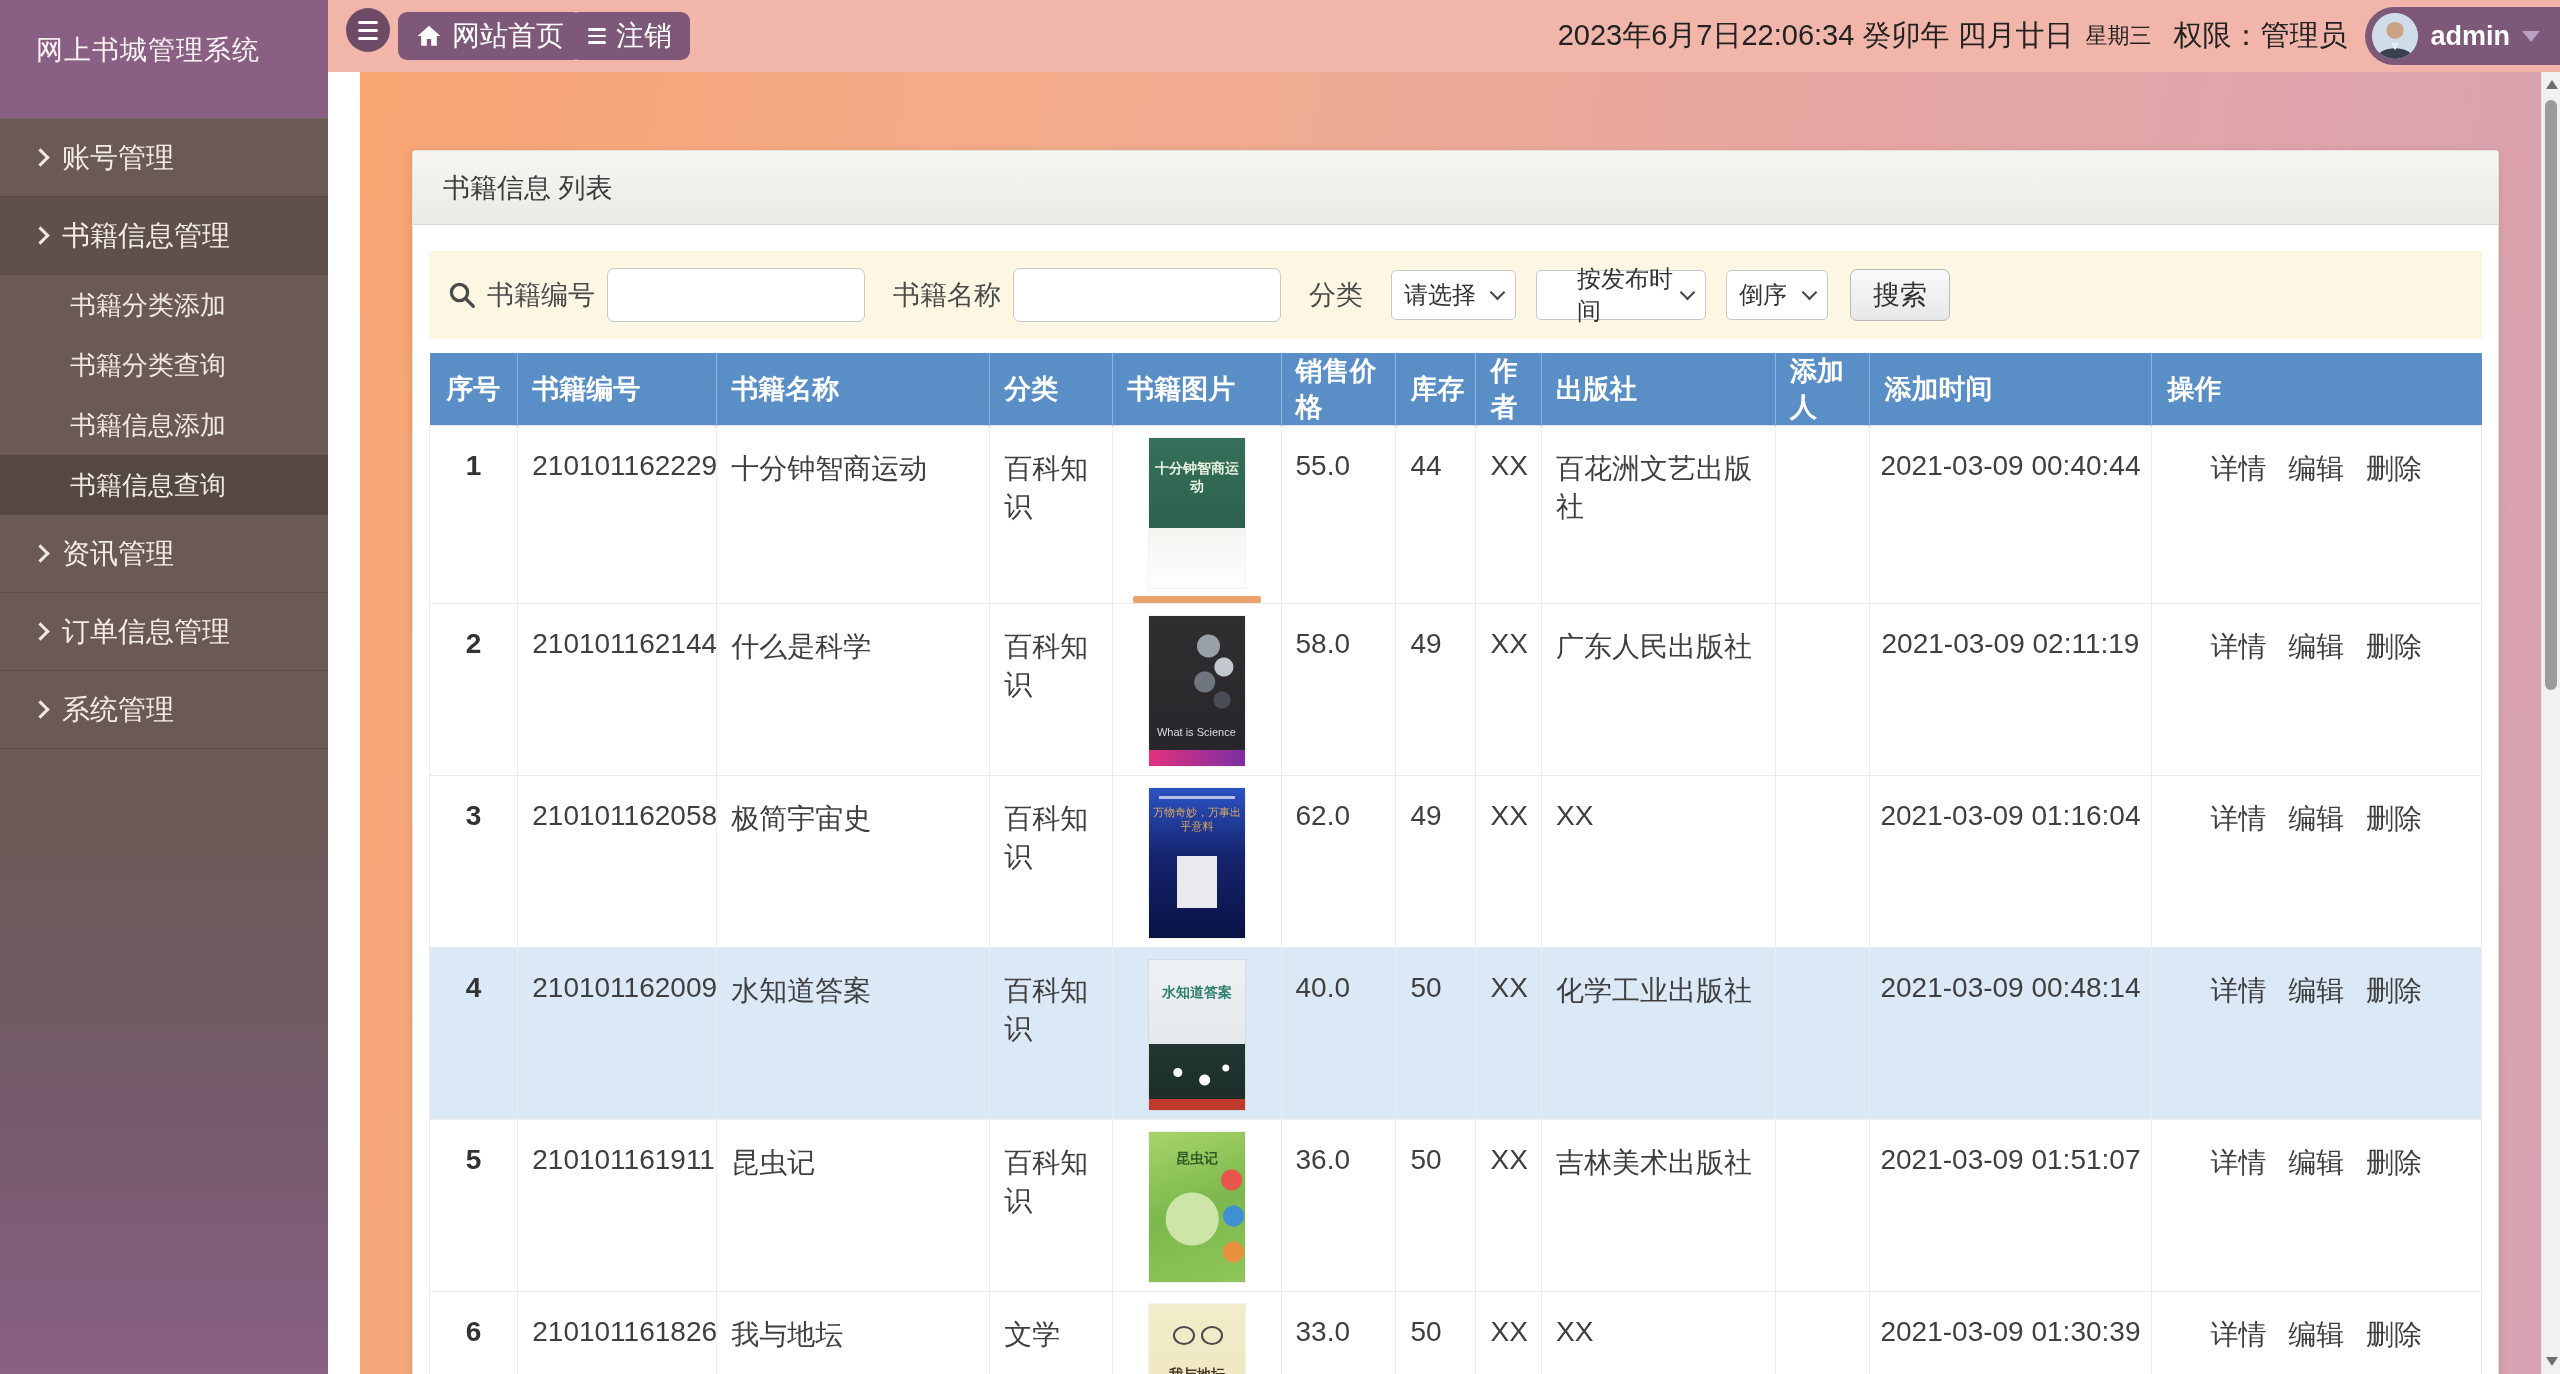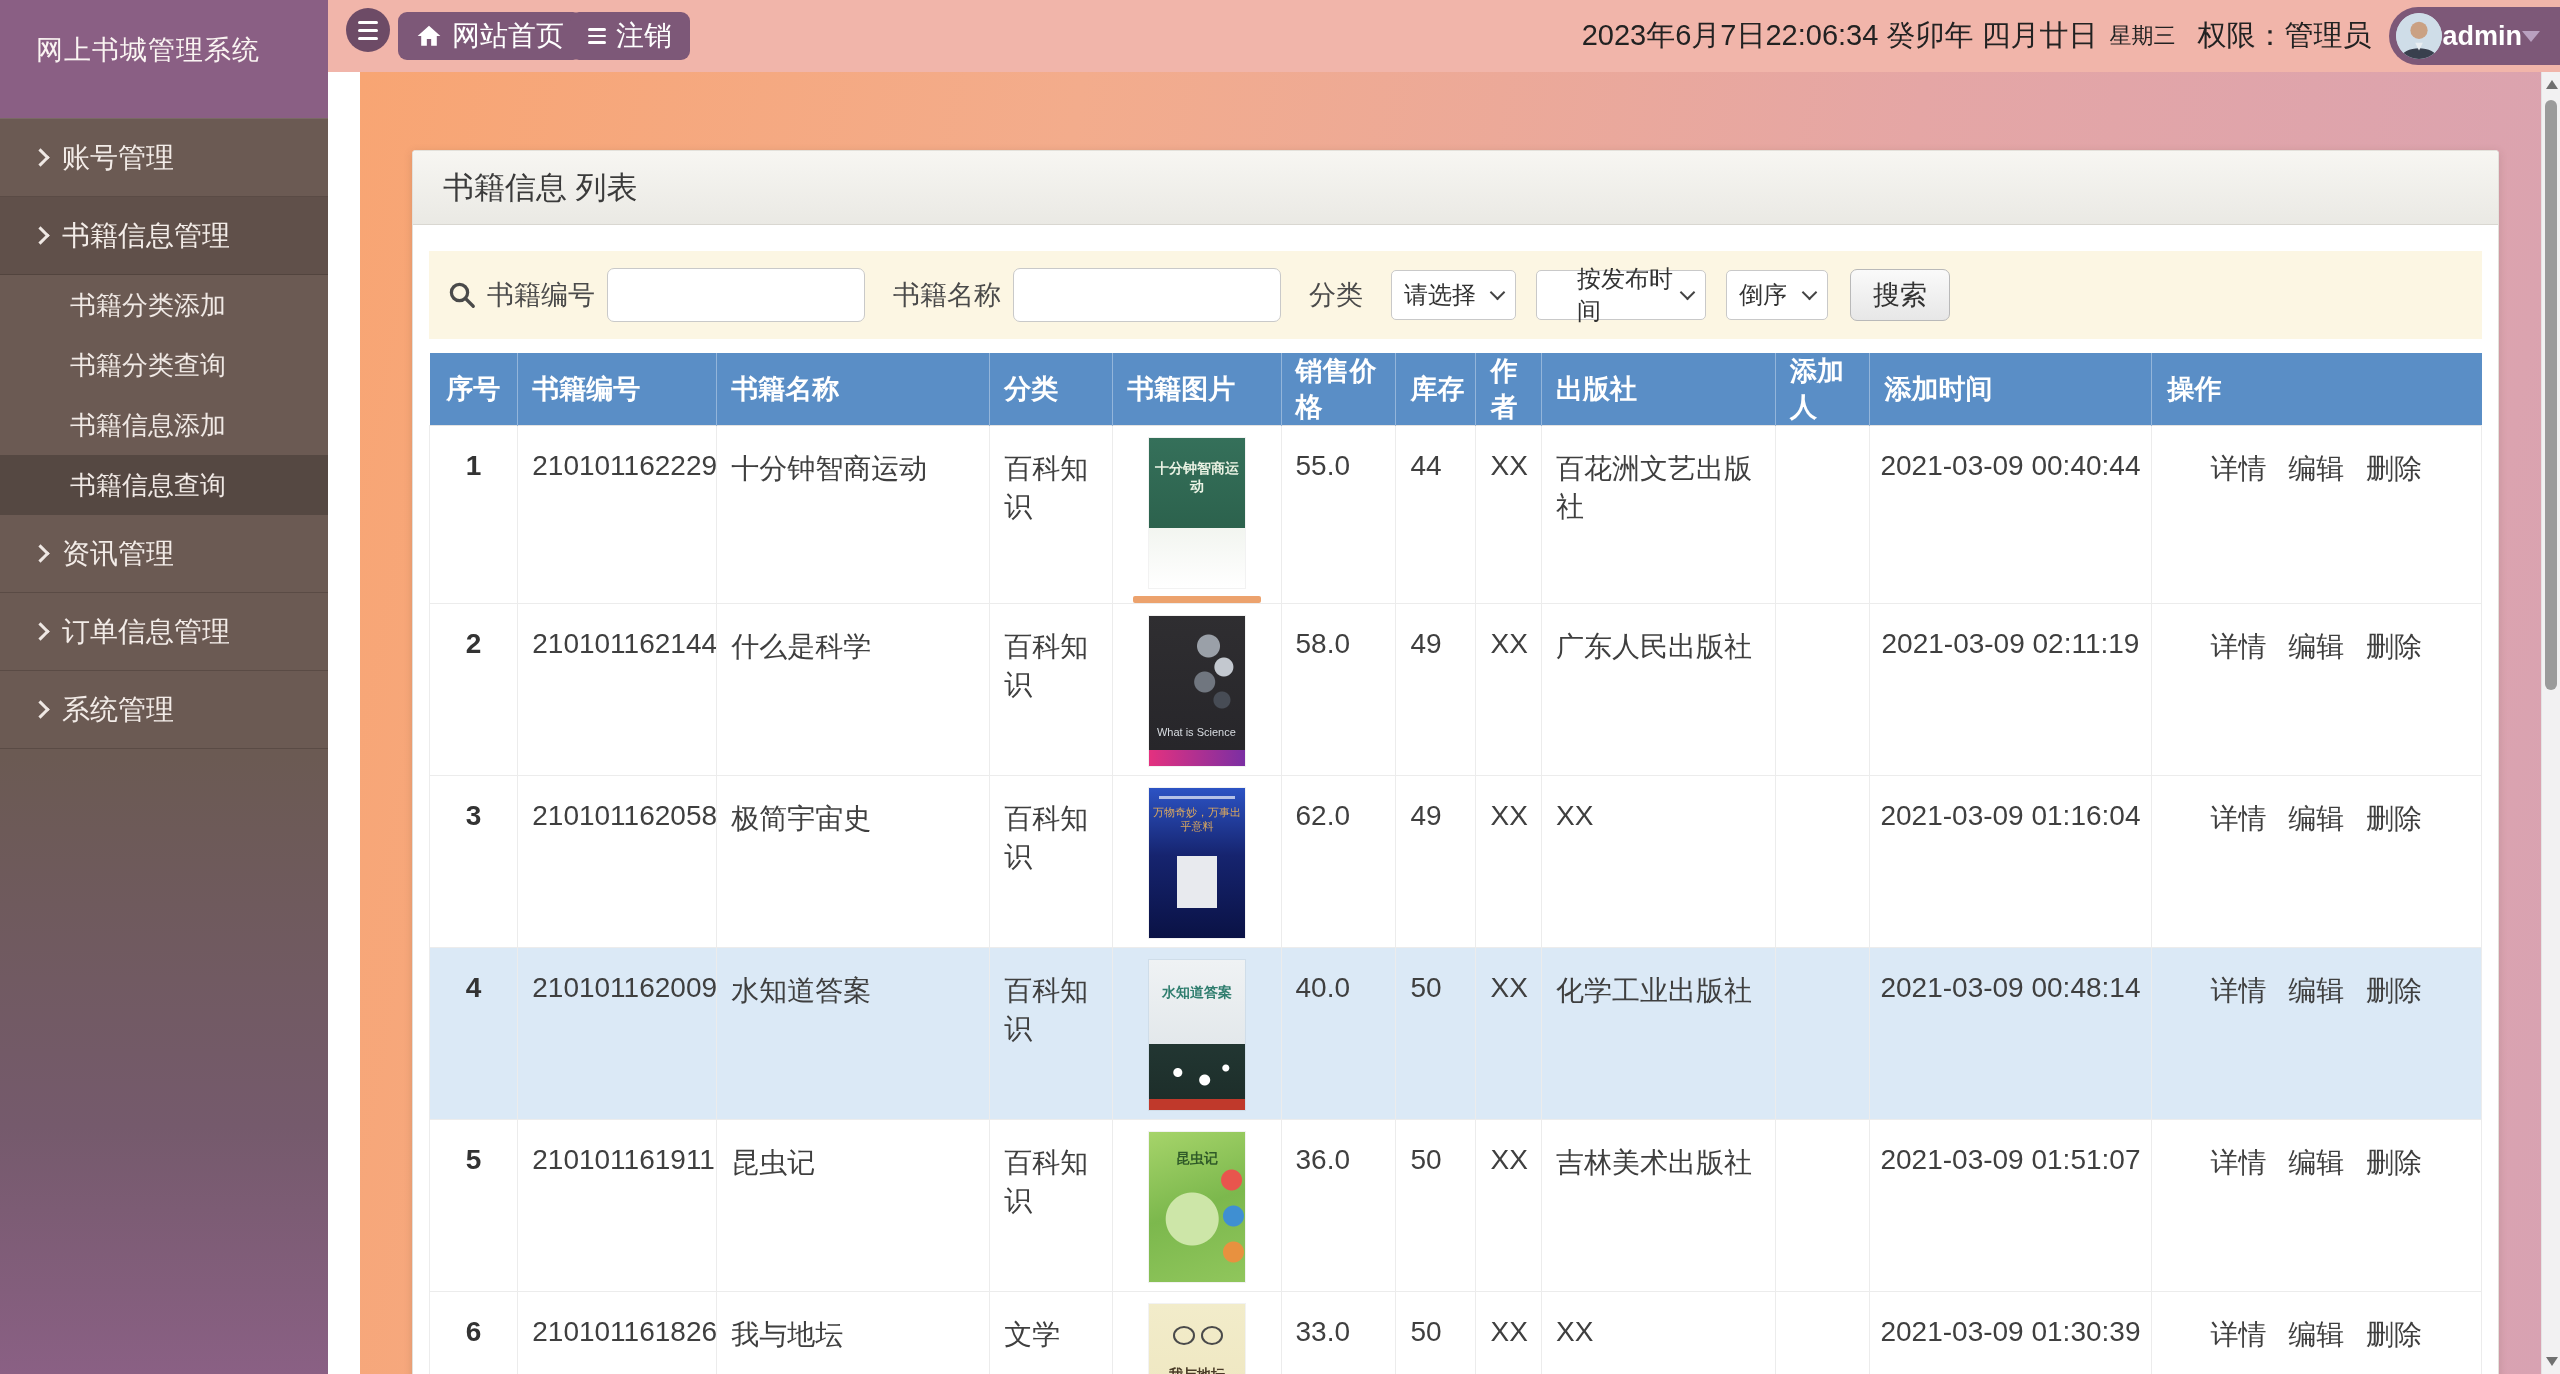--- a/index.html
+++ b/index.html
@@ -34,21 +34,21 @@
   .hbtn svg { display:block; }
   .header-right {
     position:absolute; right:0; top:0; height:72px;
     display:flex; align-items:center; color:#222;
   }
   .dt-text { font-size:29px; }
   .dt-week { font-size:22px; margin-left:12px; }
   .dt-role { font-size:29px; margin-left:22px; margin-right:18px; }
   .user-pill {
     height:58px; background:#7d5878; border-radius:29px 0 0 29px;
-    display:flex; align-items:center; padding:0 20px 0 7px; cursor:pointer;
+    display:flex; align-items:center; gap:12px; padding:0 20px 0 7px; cursor:pointer;
   }
   .avatar { width:46px; height:46px; border-radius:50%; overflow:hidden; background:#cfdde8; flex:0 0 auto; }
   .avatar svg { display:block; }
   .user-name { color:#fff; font-size:27px; font-weight:bold; }
   .caret-down { width:0; height:0; border-left:9px solid transparent; border-right:9px solid transparent; border-top:11px solid #b9a0c0; }
 
   
   .sidebar {
     position:absolute; left:0; top:0; bottom:0; width:328px; z-index:10;
     background:linear-gradient(180deg,#6b5a53 0%,#6b5a53 55%,#755a6c 82%,#8a6084 100%);
@@ -81,21 +81,21 @@
     overflow:hidden;
   }
   .panel {
     margin:78px 42px 0 52px; height:1400px; background:#fff;
     border:1px solid #e3e1db; border-radius:3px;
     box-shadow:0 2px 8px rgba(90,60,50,0.18);
   }
   .panel-header {
     height:74px; background:linear-gradient(180deg,#f7f6f2,#eae9e4);
     border-bottom:1px solid #d9d7d1; display:flex; align-items:center;
-    padding-left:30px; font-size:31px; color:#3b3b3b; border-radius:3px 3px 0 0;
+    padding-left:30px; font-size:27px; color:#3b3b3b; border-radius:3px 3px 0 0;
   }
   .panel-body { padding:26px 16px 16px; }
 
   
   .search-strip {
     background:#fcf6e3; height:88px; display:flex; align-items:center;
     padding:0 18px; margin-bottom:14px; font-size:27px; color:#4a4a4a;
   }
   .search-strip .lbl { margin:0 12px 0 28px; white-space:nowrap; }
   .search-strip .lbl.first { margin-left:10px; }

